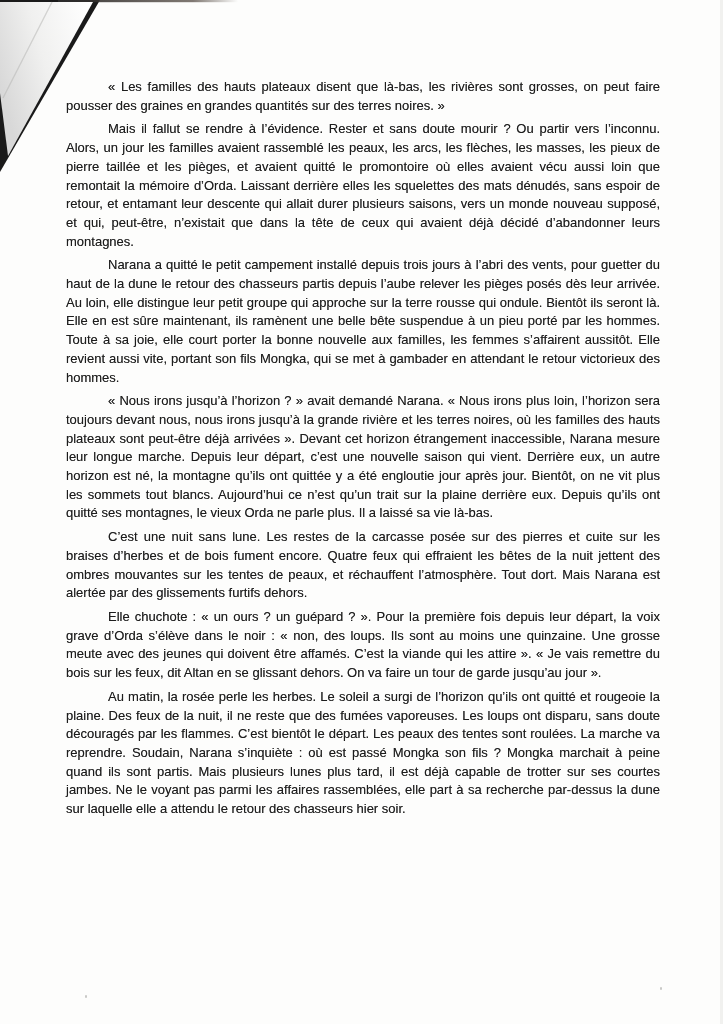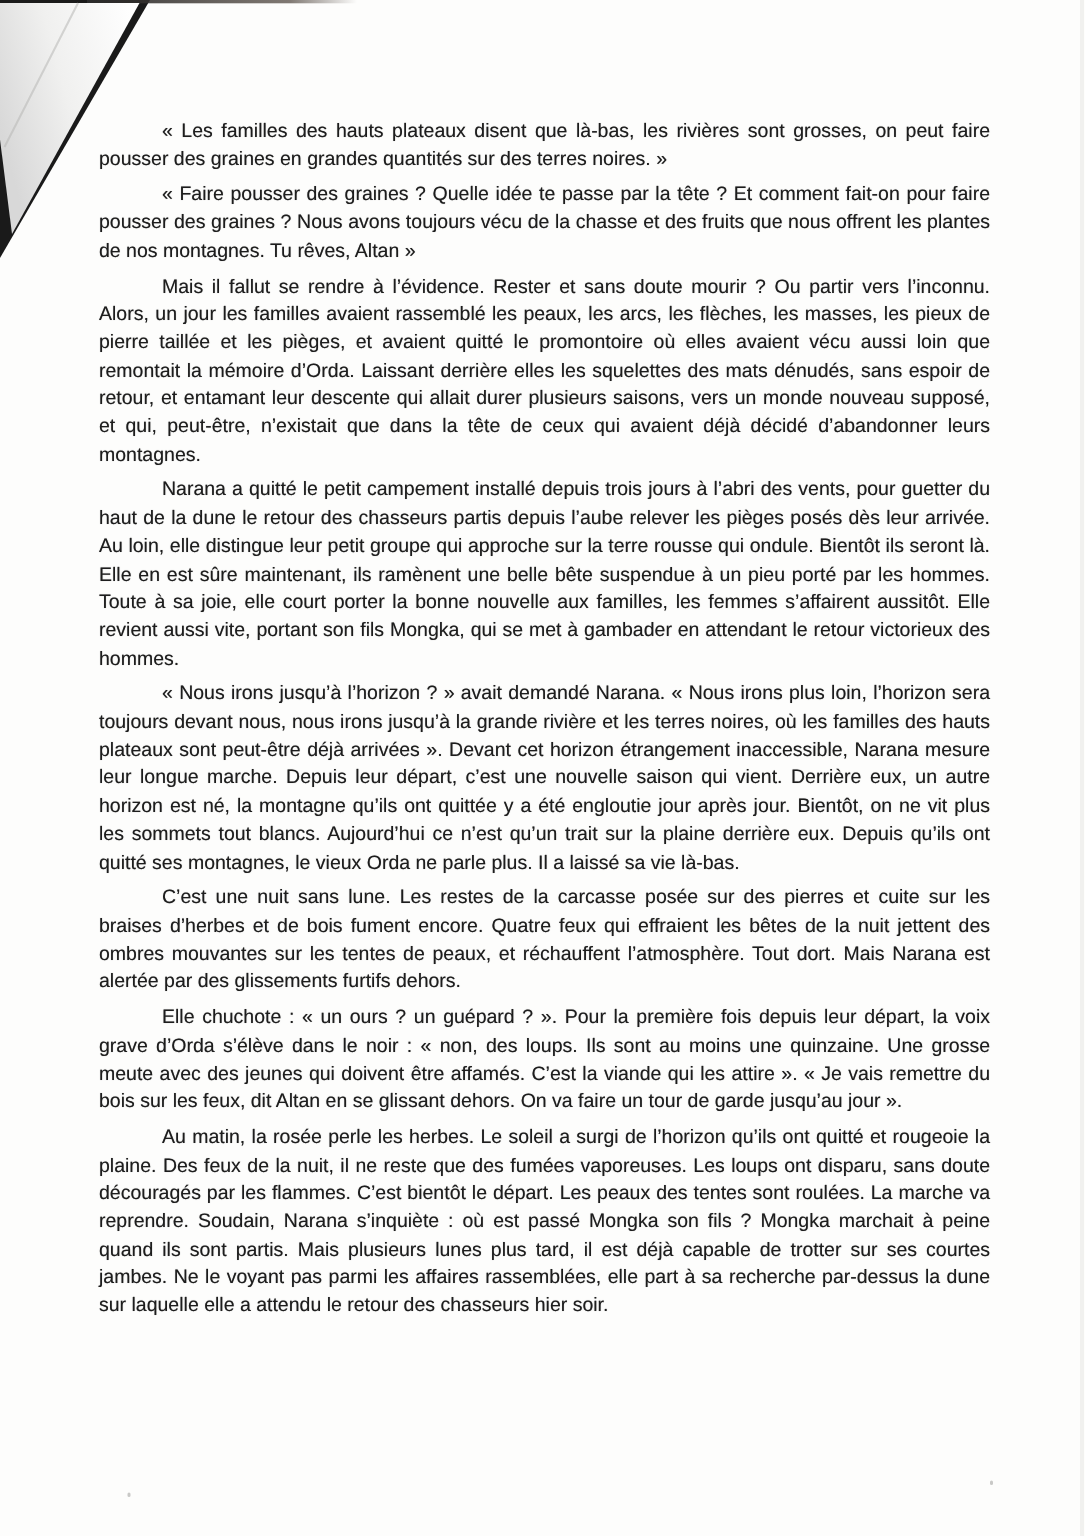--- a/index.html
+++ b/index.html
@@ -81,21 +81,20 @@
 
     <line x1="52" y1="2" x2="3" y2="98" stroke="#b8b8b6" stroke-width="1.4" opacity="0.55"></line>
   </svg>
 
   <div class="right-edge-shade"></div>
   <div class="speck speck-1"></div>
   <div class="speck speck-2"></div>
 
   <div class="text-block">
     <p>« Les familles des hauts plateaux disent que là-bas, les rivières sont grosses, on peut faire pousser des graines en grandes quantités sur des terres noires. »</p>
-    <p>« Faire pousser des graines ? Quelle idée te passe par la tête ? Et comment fait-on pour faire pousser des graines ? Nous avons toujours vécu de la chasse et des fruits que nous offrent les plantes de nos montagnes. Tu rêves, Altan »</p>
     <p>Mais il fallut se rendre à l’évidence. Rester et sans doute mourir ? Ou partir vers l’inconnu. Alors, un jour les familles avaient rassemblé les peaux, les arcs, les flèches, les masses, les pieux de pierre taillée et les pièges, et avaient quitté le promontoire où elles avaient vécu aussi loin que remontait la mémoire d’Orda. Laissant derrière elles les squelettes des mats dénudés, sans espoir de retour, et entamant leur descente qui allait durer plusieurs saisons, vers un monde nouveau supposé, et qui, peut-être, n’existait que dans la tête de ceux qui avaient déjà décidé d’abandonner leurs montagnes.</p>
     <p>Narana a quitté le petit campement installé depuis trois jours à l’abri des vents, pour guetter du haut de la dune le retour des chasseurs partis depuis l’aube relever les pièges posés dès leur arrivée. Au loin, elle distingue leur petit groupe qui approche sur la terre rousse qui ondule. Bientôt ils seront là. Elle en est sûre maintenant, ils ramènent une belle bête suspendue à un pieu porté par les hommes. Toute à sa joie, elle court porter la bonne nouvelle aux familles, les femmes s’affairent aussitôt. Elle revient aussi vite, portant son fils Mongka, qui se met à gambader en attendant le retour victorieux des hommes.</p>
     <p>« Nous irons jusqu’à l’horizon ? » avait demandé Narana. « Nous irons plus loin, l’horizon sera toujours devant nous, nous irons jusqu’à la grande rivière et les terres noires, où les familles des hauts plateaux sont peut-être déjà arrivées ». Devant cet horizon étrangement inaccessible, Narana mesure leur longue marche. Depuis leur départ, c’est une nouvelle saison qui vient. Derrière eux, un autre horizon est né, la montagne qu’ils ont quittée y a été engloutie jour après jour. Bientôt, on ne vit plus les sommets tout blancs. Aujourd’hui ce n’est qu’un trait sur la plaine derrière eux. Depuis qu’ils ont quitté ses montagnes, le vieux Orda ne parle plus. Il a laissé sa vie là-bas.</p>
     <p>C’est une nuit sans lune. Les restes de la carcasse posée sur des pierres et cuite sur les braises d’herbes et de bois fument encore. Quatre feux qui effraient les bêtes de la nuit jettent des ombres mouvantes sur les tentes de peaux, et réchauffent l’atmosphère. Tout dort. Mais Narana est alertée par des glissements furtifs dehors.</p>
     <p>Elle chuchote : « un ours ? un guépard ? ». Pour la première fois depuis leur départ, la voix grave d’Orda s’élève dans le noir : « non, des loups. Ils sont au moins une quinzaine. Une grosse meute avec des jeunes qui doivent être affamés. C’est la viande qui les attire ». « Je vais remettre du bois sur les feux, dit Altan en se glissant dehors. On va faire un tour de garde jusqu’au jour ».</p>
     <p>Au matin, la rosée perle les herbes. Le soleil a surgi de l’horizon qu’ils ont quitté et rougeoie la plaine. Des feux de la nuit, il ne reste que des fumées vaporeuses. Les loups ont disparu, sans doute découragés par les flammes. C’est bientôt le départ. Les peaux des tentes sont roulées. La marche va reprendre. Soudain, Narana s’inquiète : où est passé Mongka son fils ? Mongka marchait à peine quand ils sont partis. Mais plusieurs lunes plus tard, il est déjà capable de trotter sur ses courtes jambes. Ne le voyant pas parmi les affaires rassemblées, elle part à sa recherche par-dessus la dune sur laquelle elle a attendu le retour des chasseurs hier soir.</p>
   </div>
 
 </div>
 

